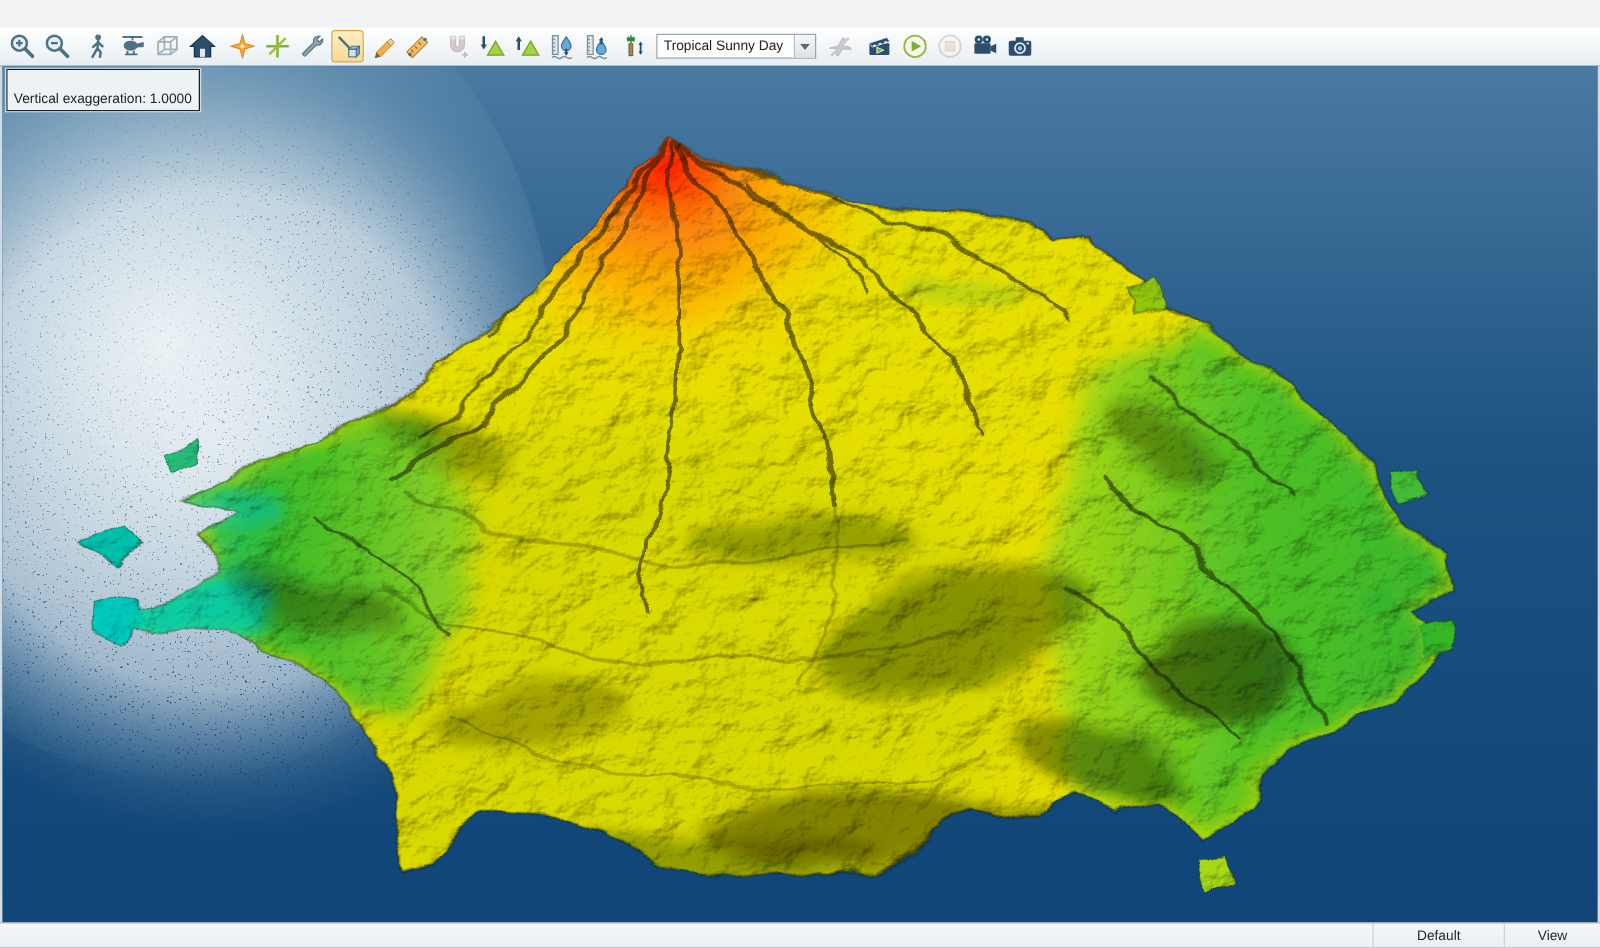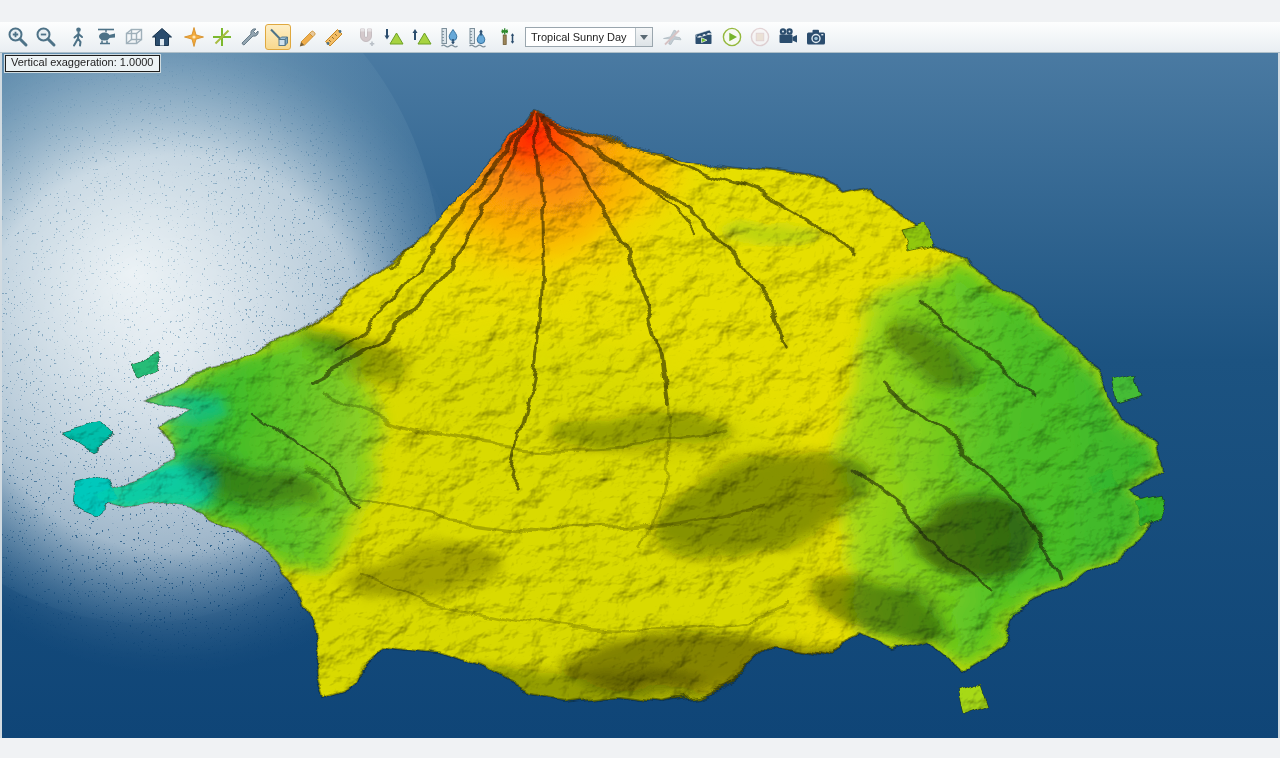--- a/index.html
+++ b/index.html
@@ -25,21 +25,21 @@
   .combo{width:128px;height:20px;margin:0 5px;background:#fff;border:1px solid #9aa6ae;display:flex;align-items:center;box-sizing:border-box;justify-content:flex-end;}
   .combo-text{flex:1;font-size:11px;color:#222;padding-left:5px;white-space:nowrap;overflow:hidden;}
   .combo-btn{width:16px;height:100%;background:linear-gradient(#f4f6f7,#dde3e7);border-left:1px solid #b8c2c8;
     display:flex;align-items:center;justify-content:center;}
 
   
   .viewport{position:absolute;top:53px;left:0;right:0;bottom:20px;border-left:2px solid #d2dbe1;border-right:2px solid #d2dbe1;
     box-sizing:border-box;background:#11497a;}
   .viewport svg.scene{position:absolute;top:0;left:0;width:100%;height:100%;}
   .ve-label{position:absolute;top:2px;left:3px;background:#edf3f5;border:1px solid #1d1d1d;outline:1px solid #cfdbe0;
-    font-size:11px;color:#1d1d1d;padding:0 5px 2px 5px;line-height:13px;white-space:nowrap;}
+    font-size:11px;color:#1d1d1d;padding:17px 5px 2px 5px;line-height:13px;white-space:nowrap;}
 
   
   .statusbar{position:absolute;left:0;right:0;bottom:0;height:20px;background:linear-gradient(#f4f6f7,#eceff1);
     border-top:1px solid #c6cdd2;display:flex;align-items:center;font-size:11px;color:#1e2328;box-sizing:border-box;}
   .status-fill{flex:1;height:100%;}
   .status-panel{width:104px;height:100%;display:flex;align-items:center;justify-content:center;border-left:1px solid #cdd3d7;}
   .status-panel.view{width:76px;}
 </style>
 </head>
 <body>
@@ -394,14 +394,19 @@
             <path d="M430,195 C400,240 370,275 330,300" stroke-width="3"></path>
             <path d="M665,350 C668,400 660,450 640,495" stroke-width="2.5" opacity="0.4"></path>
           </g>
         </g>
       </g>
     </svg>
 
     <div class="ve-label">Vertical exaggeration: 1.0000</div>
   </div>
 
+  <div class="statusbar">
+    <div class="status-fill"></div>
+    <div class="status-panel">Default</div>
+    <div class="status-panel view">View</div>
+  </div>
 
 </div>
 
 </body></html>

